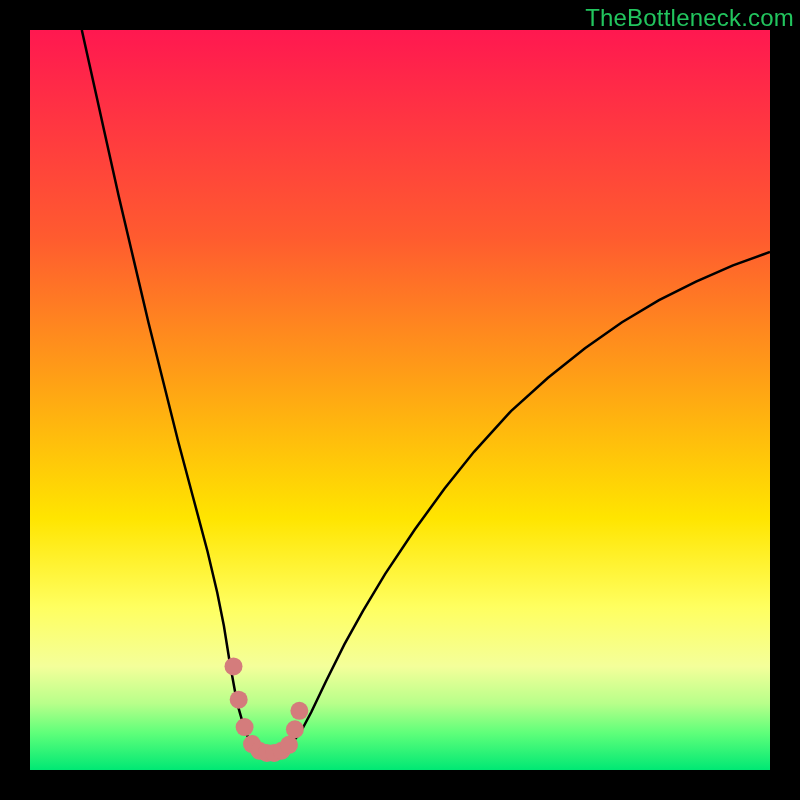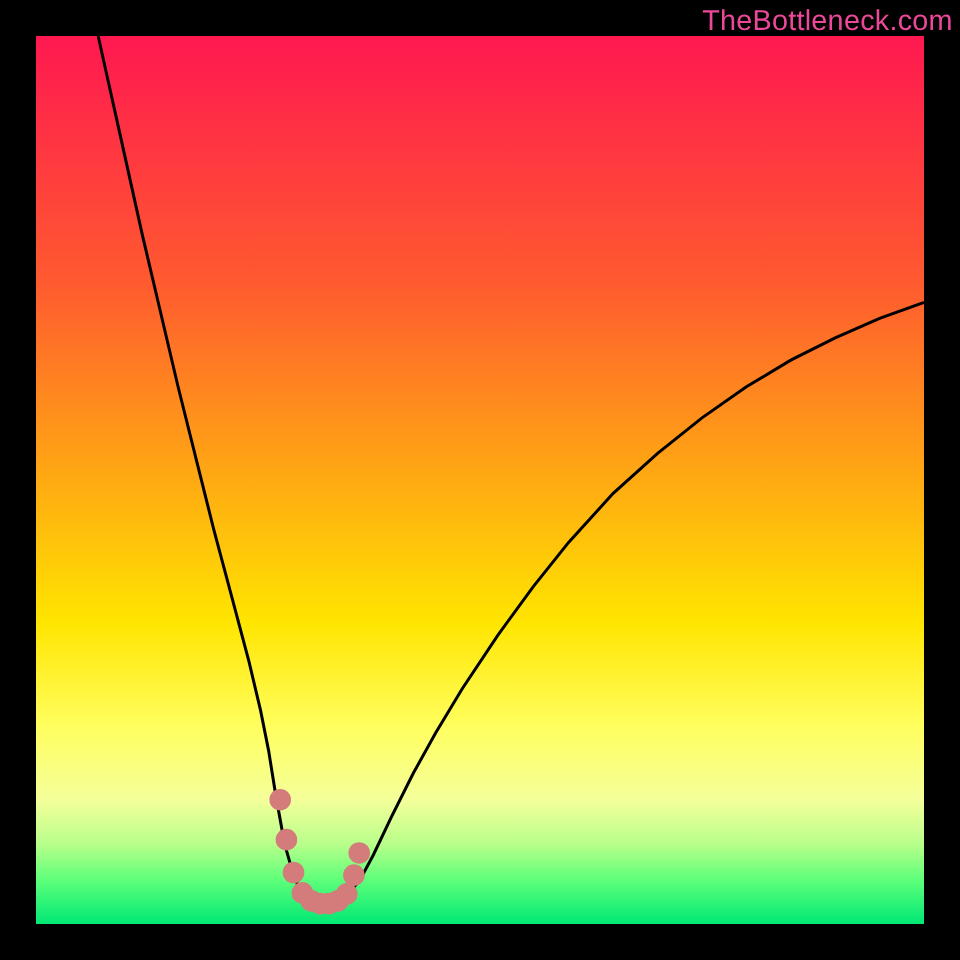--- a/index.html
+++ b/index.html
@@ -21,21 +21,21 @@
     position: absolute;
     left: 30px;
     top: 30px;
     width: 740px;
     height: 740px;
   }
   .watermark {
     position: absolute;
     top: 4px;
     right: 6px;
-    color: #ec4899;
+    color: #22c55e;
     font-size: 24px;
     font-weight: 400;
     letter-spacing: 0.2px;
     user-select: none;
   }
 </style>
 </head>
 <body>
 
 <div class="frame">

